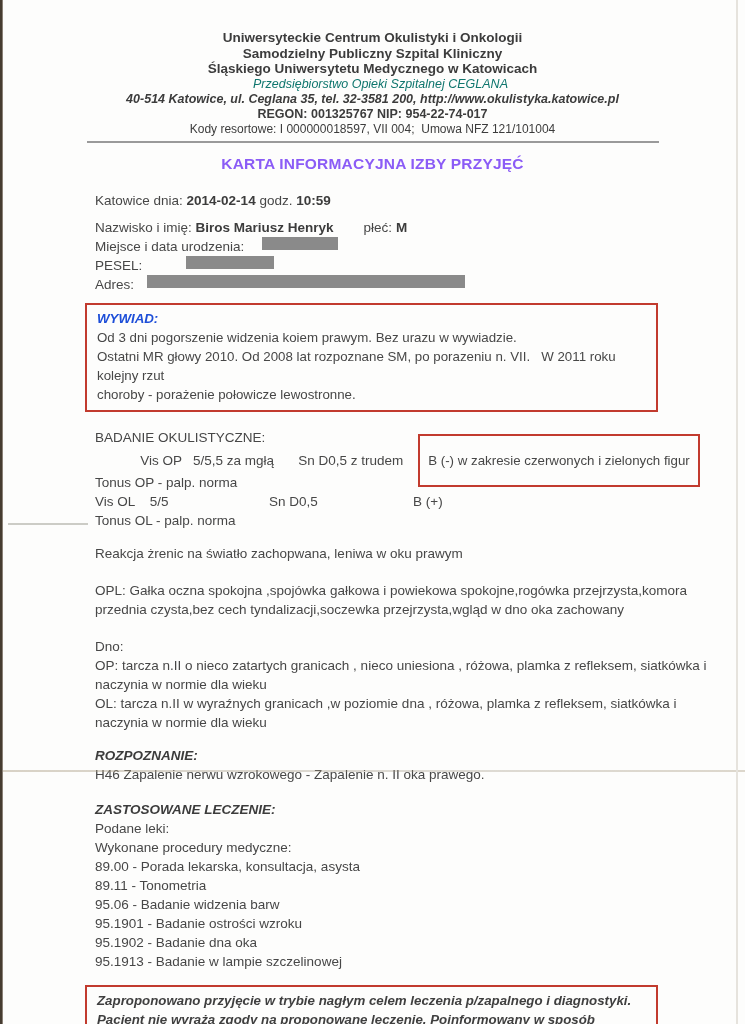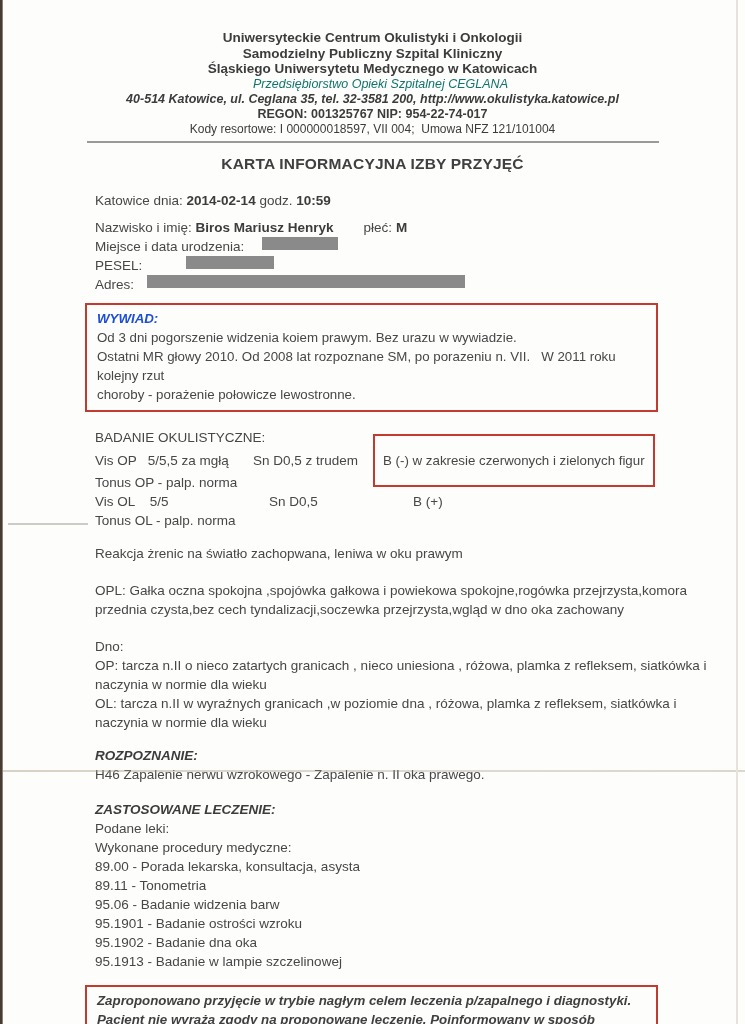--- a/index.html
+++ b/index.html
@@ -33,21 +33,21 @@
 
   
   .header{padding-top:30px;text-align:center;color:#3c3c3c;}
   .header .h-bold{font-weight:bold;font-size:13.5px;line-height:15.5px;}
   .header .h-italic{font-style:italic;font-size:12.5px;line-height:15px;color:#0f766e;padding-left:16px;}
   .header .h-bi{font-style:italic;font-weight:bold;font-size:12.5px;line-height:15px;}
   .header .h-small{font-size:12px;line-height:15px;white-space:pre;}
   .header-rule{margin:4px auto 0 auto;width:572px;height:2px;background:#9a9a9a;}
 
   
-  .doc-title{margin-top:12px;text-align:center;font-weight:bold;font-size:15.5px;color:#404040;letter-spacing:.2px;}
+  .doc-title{margin-top:12px;text-align:center;font-weight:bold;font-size:15.5px;color:#8b5cf6;letter-spacing:.2px;}
   .meta-line{margin:20px 16px 0 95px;font-size:13.5px;}
   .b{font-weight:bold;color:#3c3c3c;}
 
   
   .patient{margin:10px 0 0 95px;font-size:13.5px;line-height:19px;}
   .patient .row{display:flex;height:19px;}
   .redact{background:#8a8a8a;height:13px;display:inline-block;}
   .redact.birth{width:76px;margin-left:18px;}
   .redact.pesel{width:88px;margin-left:44px;}
   .redact.addr{width:318px;margin-left:13px;}
@@ -68,21 +68,21 @@
   .badanie{margin:16px 0 0 95px;font-size:13.5px;line-height:19px;}
   .vis-row{display:flex;align-items:center;}
   .colA{display:inline-block;width:158px;white-space:pre;}
   .colB{display:inline-block;width:112px;white-space:pre;}
   .colB.ol{padding-left:16px;}
   .b-redbox{
     border:2px solid #c23b2e;display:inline-block;
     padding:15px 8px;margin-left:8px;font-size:13.3px;
   }
   .b-ol-val{margin-left:32px;white-space:pre;}
-  .vis-row.op{height:26px;}
+  .vis-row.op{height:26px;justify-content:center;}
 
   .plain-line{margin:14px 0 0 95px;font-size:13.5px;line-height:19px;}
   .para{margin:18px 20px 0 95px;font-size:13.5px;line-height:19px;}
   .head-bi{font-weight:bold;font-style:italic;color:#3c3c3c;}
 
   .proc-list{margin:0;}
   .decision-box{margin-top:14px;font-weight:bold;font-style:italic;color:#3f3f3f;}
 </style>
 </head>
 <body>

